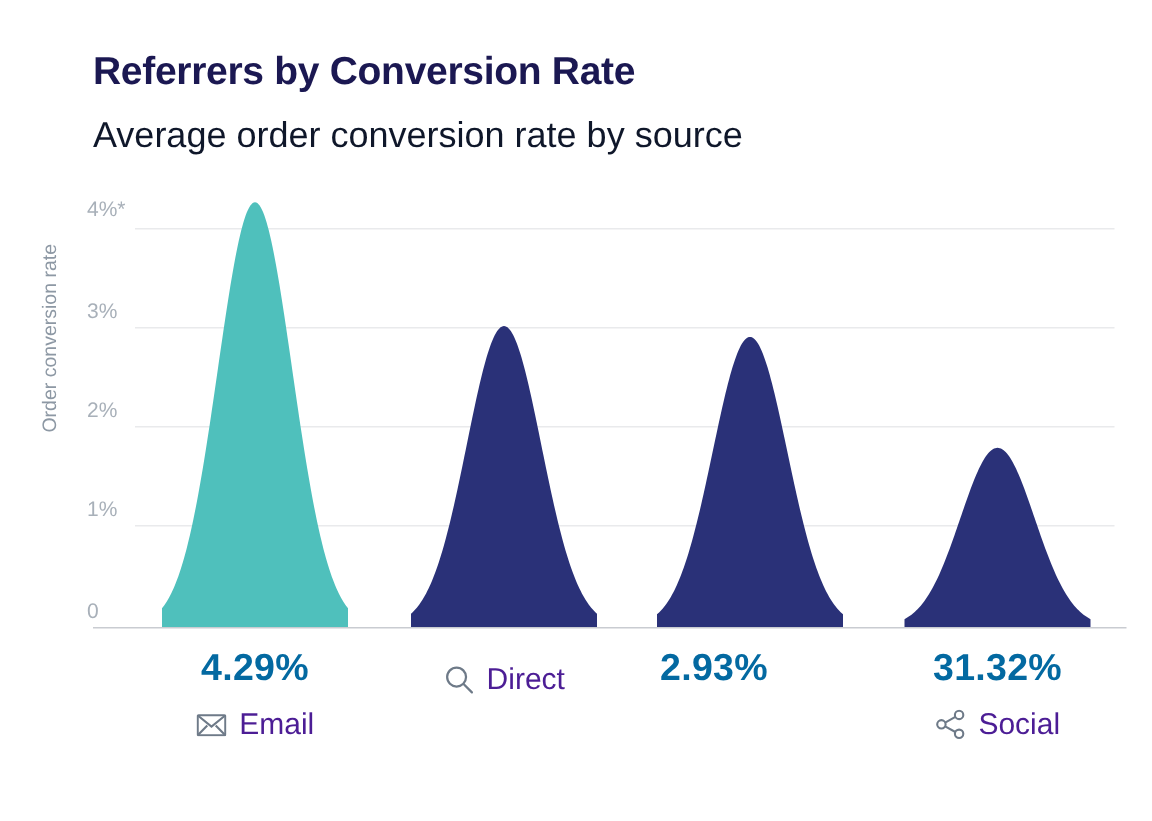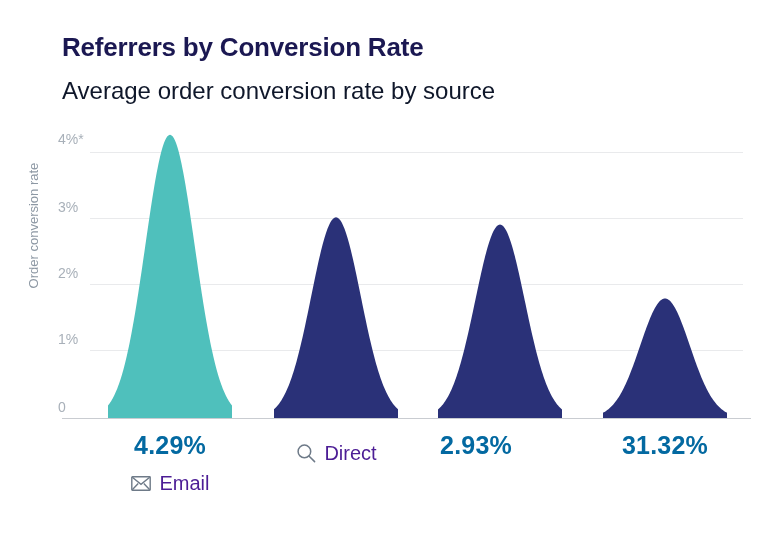--- a/index.html
+++ b/index.html
@@ -191,15 +191,26 @@
       <span class="category-name">Direct</span>
     </div>
   </div>
 
   <div class="category-block" style="left:376px">
     <div class="category-value">2.93%</div>
   </div>
 
   <div class="category-block" style="left:565px">
     <div class="category-value">31.32%</div>
+    <div class="category-label-row">
+      <span class="category-icon">
+        <svg width="21" height="20" viewBox="0 0 21 20" fill="none" stroke="#6e7a88" stroke-width="1.4">
+          <circle cx="15.4" cy="3.6" r="2.8"></circle>
+          <circle cx="15.4" cy="16.2" r="2.8"></circle>
+          <circle cx="3.6" cy="9.9" r="2.8"></circle>
+          <path d="M6.1 8.7 L12.9 4.9 M6.1 11.2 L12.9 15.0"></path>
+        </svg>
+      </span>
+      <span class="category-name">Social</span>
+    </div>
   </div>
 
 </div>
 
 </body></html>

